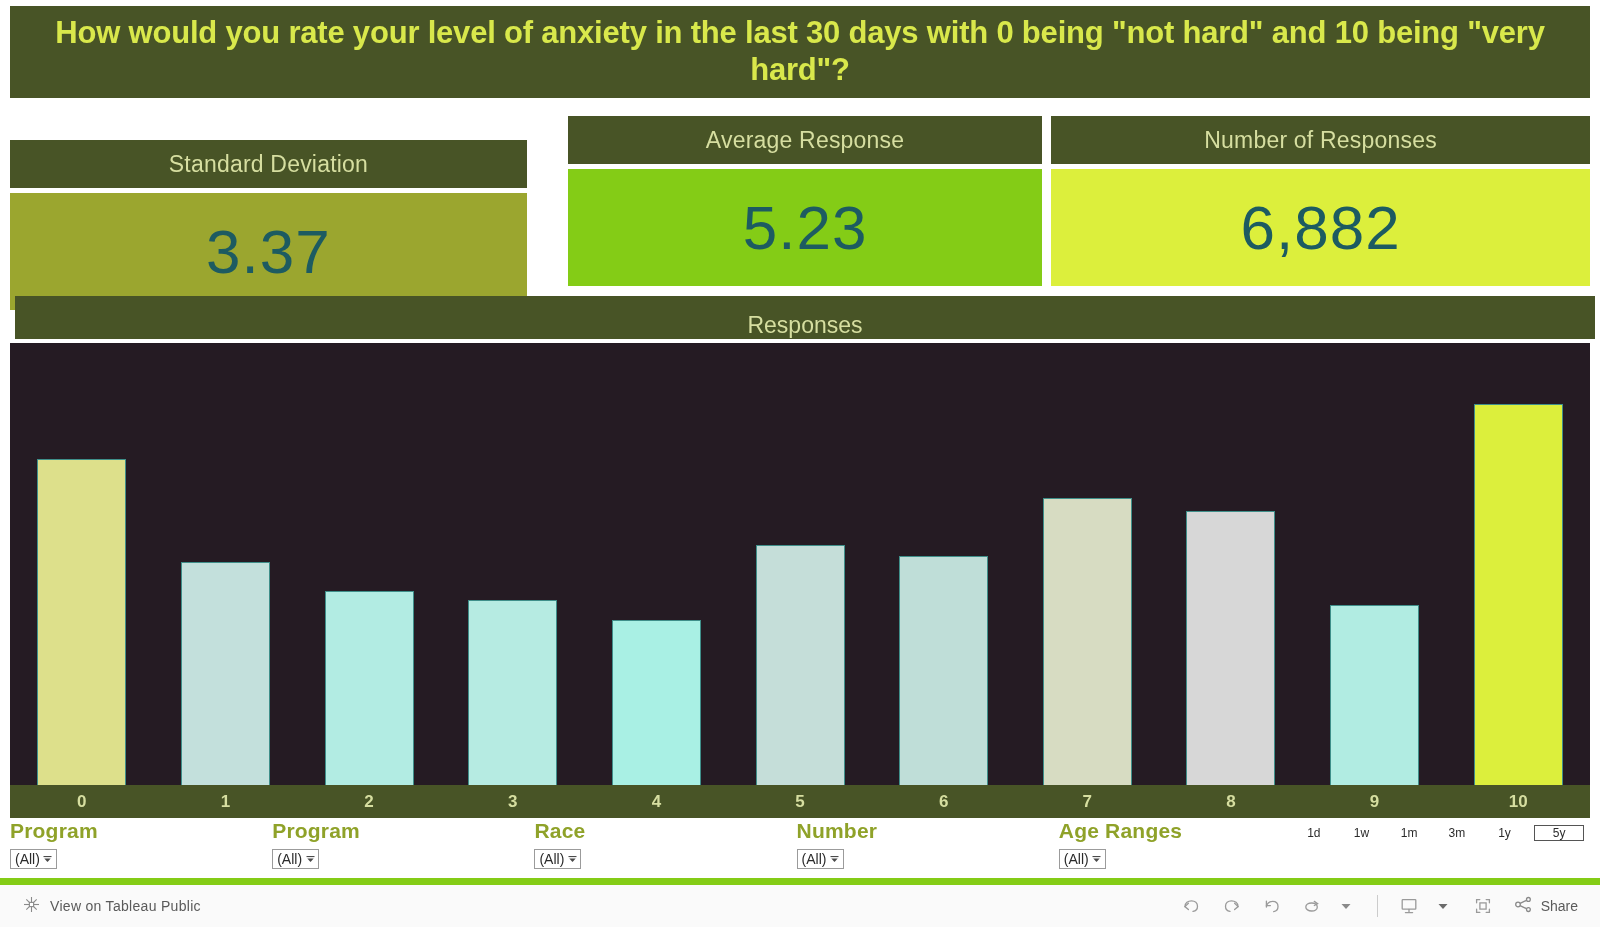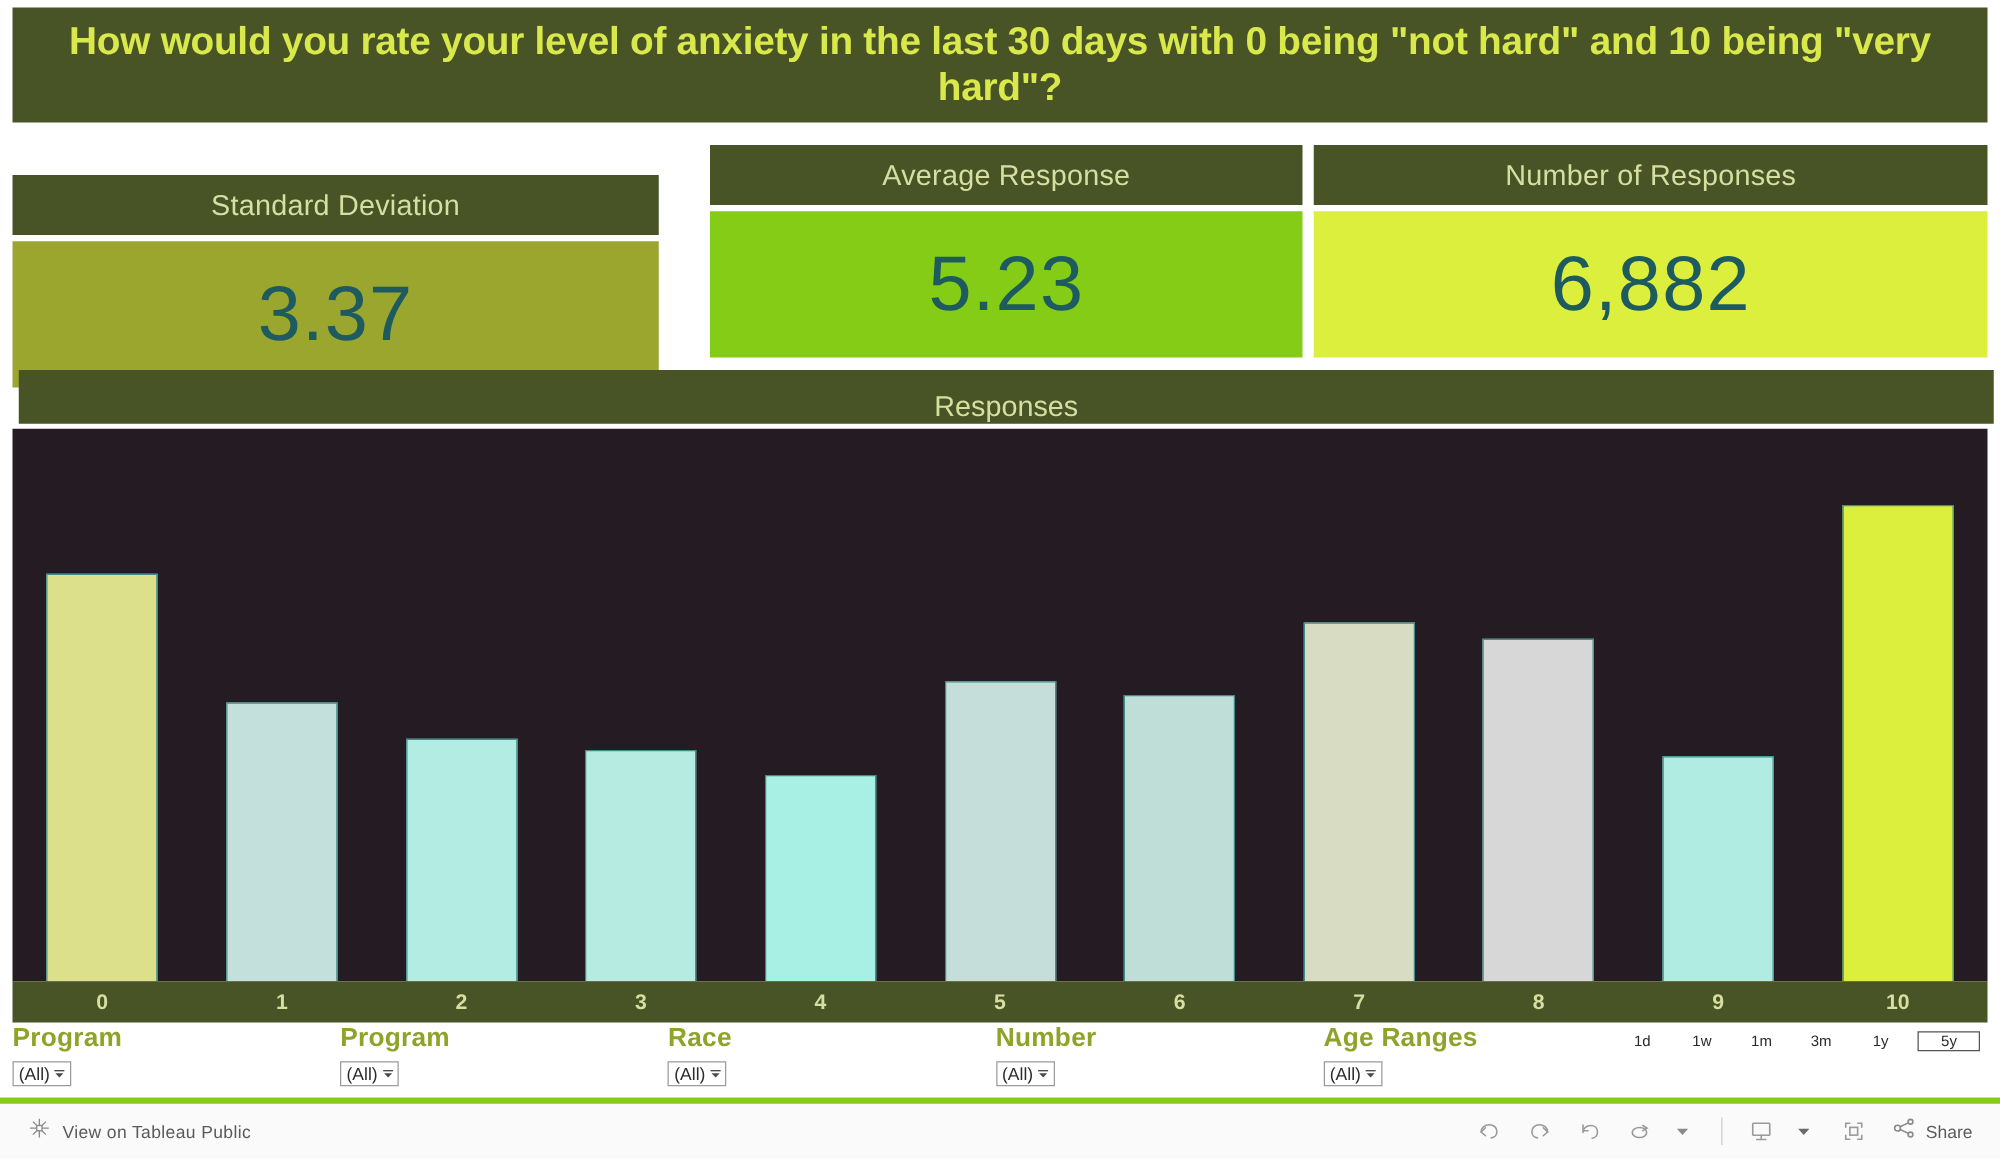--- a/index.html
+++ b/index.html
@@ -206,21 +206,21 @@
     margin: 0 6px;
     padding: 0;
   }
 
   
   .toolbar {
     position: absolute;
     left: 0; top: 878px;
     width: 1600px; height: 49px;
     background: #fafafa;
-    border-top: 5px solid #84cc16;
+    border-top: 7px solid #84cc16;
     display: flex;
     align-items: center;
     justify-content: space-between;
     padding: 0 22px;
   }
   .toolbar-left {
     display: flex;
     align-items: center;
     gap: 9px;
   }

